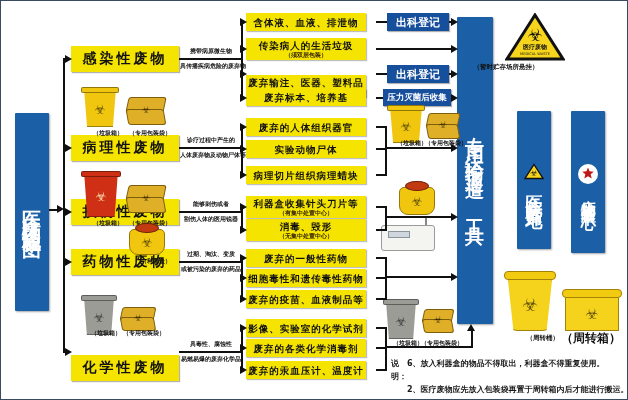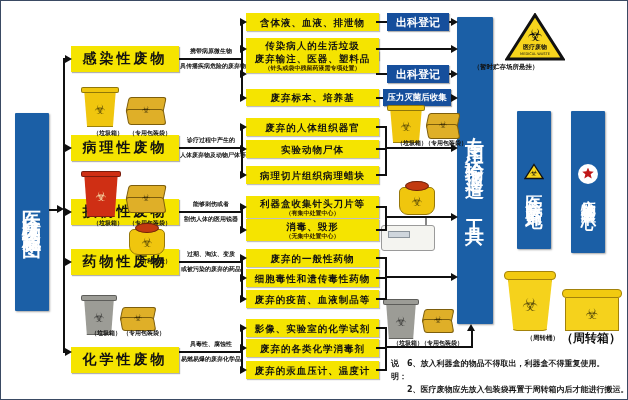--- a/index.html
+++ b/index.html
@@ -16,21 +16,21 @@
   .au  { position:absolute; width:0; height:0; border-left:4px solid transparent;
          border-right:4px solid transparent; border-bottom:7px solid #101010; }
   .vbar { position:absolute; background:#1b5fa6; color:#fff; display:flex;
           flex-direction:column; align-items:center; justify-content:center;
           border-radius:1px; box-shadow:1px 1px 2px rgba(0,0,0,.35); }
   .vtext { writing-mode:vertical-lr; text-orientation:upright; font-weight:bold;
            letter-spacing:5px; line-height:1; }
   .cat { position:absolute; left:70px; width:108px; height:26px; background:#f5e400;
          display:flex; align-items:center; justify-content:center; font-weight:bold;
          font-size:14px; letter-spacing:3px; color:#111; box-shadow:1px 1px 1px rgba(0,0,0,.3); }
-  .item { position:absolute; left:245px; width:133px; background:#f5e400;
+  .item { position:absolute; left:245px; width:120px; background:#f5e400;
           display:flex; flex-direction:column; align-items:center; justify-content:center;
           font-weight:bold; color:#111; box-shadow:1px 1px 1px rgba(0,0,0,.25); }
   .item .lbl { font-size:9.5px; letter-spacing:1px; line-height:11px; white-space:nowrap; }
   .item .sub { font-size:6px; line-height:7px; color:#332200; white-space:nowrap; }
   .bluebox { position:absolute; background:#164f9c; color:#fff; font-weight:bold;
              display:flex; align-items:center; justify-content:center; white-space:nowrap;
              box-shadow:1px 1px 1px rgba(0,0,0,.3); }
   .note { position:absolute; left:179px; width:62px; text-align:center; font-size:6px;
           line-height:7px; font-weight:bold; color:#111; white-space:nowrap; }
   .tinylabel { position:absolute; font-size:6px; line-height:7px; font-weight:bold;
@@ -88,41 +88,41 @@
 <div id="cv">
 
   <div class="vbar" style="left:14px;top:112px;width:34px;height:198px">
     <span class="vtext" style="font-size:19px">医疗废物流程图</span>
   </div>
 
   <div class="cat" style="top:45px">感染性废物</div>
   <div class="cat" style="top:134px">病理性废物</div>
   <div class="cat" style="top:198px">损伤性废物</div>
   <div class="cat" style="top:248px">药物性废物</div>
-  <div class="cat" style="top:346px">化学性废物</div>
+  <div class="cat" style="top:354px">化学性废物</div>
 
   <div class="note" style="top:46px">携带病原微生物</div>
   <div class="note" style="top:61px">具传播疾病危险的废弃物</div>
   <div class="note" style="top:135px">诊疗过程中产生的</div>
   <div class="note" style="top:150px">人体废弃物及动物尸体等</div>
   <div class="note" style="top:199px">能够刺伤或者</div>
   <div class="note" style="top:214px">割伤人体的医用锐器</div>
   <div class="note" style="top:249px">过期、淘汰、变质</div>
   <div class="note" style="top:264px">或被污染的废弃的药品</div>
   <div class="note" style="top:339px">具毒性、腐蚀性</div>
   <div class="note" style="top:354px">易燃易爆的废弃化学品</div>
 
   <div class="item" style="top:12px;height:18px">
     <span class="lbl">含体液、血液、排泄物</span>
     </div>
   <div class="item" style="top:37px;height:22px">
     <span class="lbl">传染病人的生活垃圾</span>
     <span class="sub">（须双层包装）</span>
     </div>
-  <div class="item" style="top:50px;height:22px">
+  <div class="item" style="top:74px;height:22px">
     <span class="lbl">废弃输注、医器、塑料品</span>
     <span class="sub">（针头或袋中残留药液需专项处置）</span>
     </div>
   <div class="item" style="top:88px;height:17px">
     <span class="lbl">废弃标本、培养基</span>
     </div>
 
   <div class="item" style="top:117px;height:18px">
     <span class="lbl">废弃的人体组织器官</span>
     </div>

